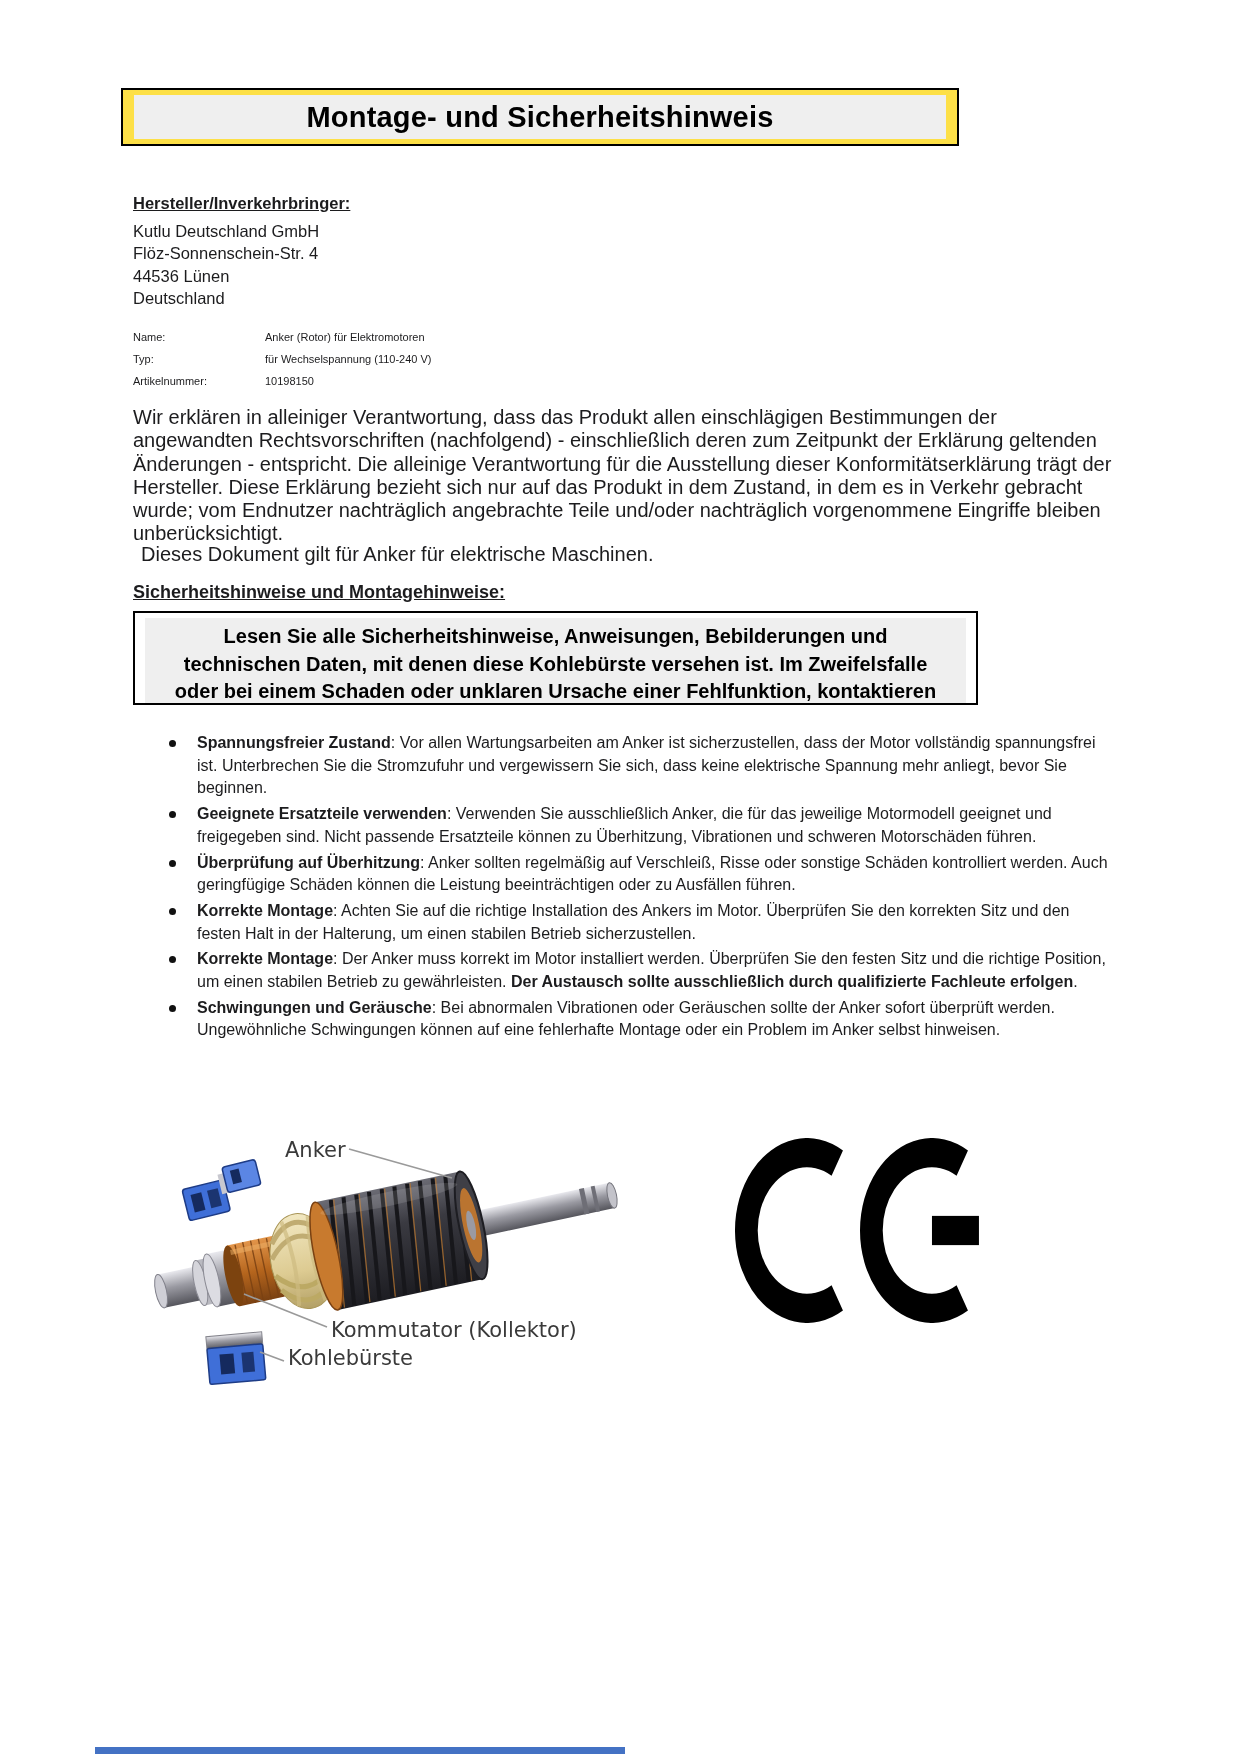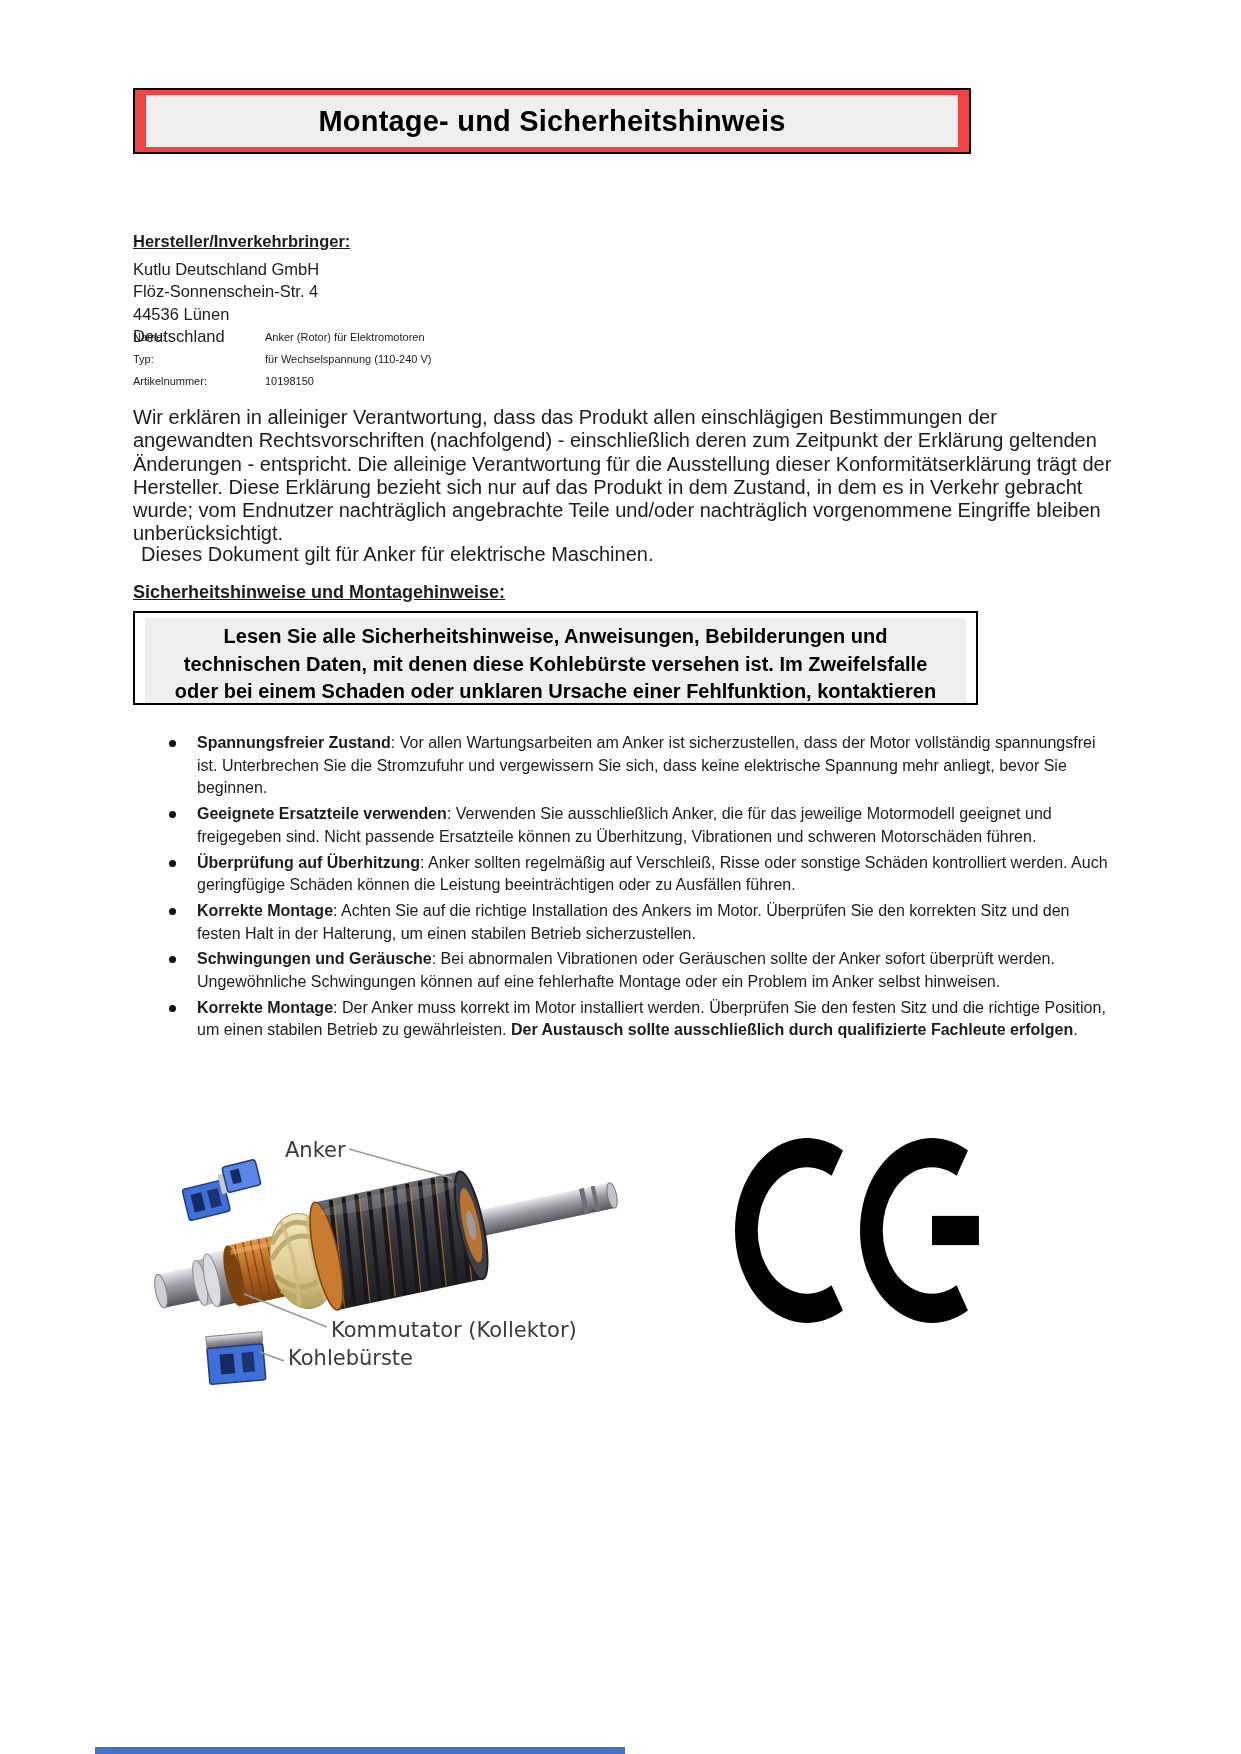--- a/index.html
+++ b/index.html
@@ -1,25 +1,25 @@
 <!DOCTYPE html>
 <html><head>
 <meta charset="utf-8">
 <style>
   * { margin:0; padding:0; box-sizing:border-box; }
   html,body { background:#ffffff; }
   body { font-family:"Liberation Sans","DejaVu Sans",sans-serif; color:#1c1c1e; }
   .page { position:relative; width:1241px; height:1754px; background:#fff; overflow:hidden; }
 
-  .title-box { position:absolute; left:133px; top:88px; width:838px; height:66px;
-               border:2px solid #000; padding:5px 11px; background:#ef4444; }
+  .title-box { position:absolute; left:121px; top:88px; width:838px; height:58px;
+               border:2px solid #000; padding:5px 11px; background:#fde047; }
   .title-inner { background:#efefef; height:100%; display:flex; align-items:center;
                  justify-content:center; font-size:29px; font-weight:700; letter-spacing:.2px; color:#000; }
 
-  .mfr { position:absolute; left:133px; top:192px; font-size:16.5px; line-height:22.5px;margin-top:38px; }
+  .mfr { position:absolute; left:133px; top:192px; font-size:16.5px; line-height:22.5px; }
   .mfr-heading { font-weight:700; text-decoration:underline; margin-bottom:5px; }
 
   .fields { position:absolute; left:133px; top:326px; font-size:11px; line-height:22px; }
   .field-row { display:flex; }
   .field-label { width:132px; }
 
   .para { position:absolute; left:133px; width:980px; font-size:20px; line-height:23.3px; }
   .declaration { top:406px; }
   .scope { top:543px;margin-left:8px; }
 
@@ -86,22 +86,22 @@
 
   <div class="notice-box">
     <div class="notice-inner">Lesen Sie alle Sicherheitshinweise, Anweisungen, Bebilderungen und technischen Daten, mit denen diese Kohlebürste versehen ist. Im Zweifelsfalle oder bei einem Schaden oder unklaren Ursache einer Fehlfunktion, kontaktieren Sie bitte den</div>
   </div>
 
   <ul class="bullets">
     <li><span class="b">Spannungsfreier Zustand</span><span>: Vor allen Wartungsarbeiten am Anker ist sicherzustellen, dass der Motor vollständig spannungsfrei ist. Unterbrechen Sie die Stromzufuhr und vergewissern Sie sich, dass keine elektrische Spannung mehr anliegt, bevor Sie beginnen.</span></li>
     <li><span class="b">Geeignete Ersatzteile verwenden</span><span>: Verwenden Sie ausschließlich Anker, die für das jeweilige Motormodell geeignet und freigegeben sind. Nicht passende Ersatzteile können zu Überhitzung, Vibrationen und schweren Motorschäden führen.</span></li>
     <li><span class="b">Überprüfung auf Überhitzung</span><span>: Anker sollten regelmäßig auf Verschleiß, Risse oder sonstige Schäden kontrolliert werden. Auch geringfügige Schäden können die Leistung beeinträchtigen oder zu Ausfällen führen.</span></li>
     <li><span class="b">Korrekte Montage</span><span>: Achten Sie auf die richtige Installation des Ankers im Motor. Überprüfen Sie den korrekten Sitz und den festen Halt in der Halterung, um einen stabilen Betrieb sicherzustellen.</span></li>
+    <li><span class="b">Korrekte Montage</span><span>: Der Anker muss korrekt im Motor installiert werden. Überprüfen Sie den festen Sitz und die richtige Position, um einen stabilen Betrieb zu gewährleisten. </span><span class="b">Der Austausch sollte ausschließlich durch qualifizierte Fachleute erfolgen</span><span>.</span></li>
     <li><span class="b">Schwingungen und Geräusche</span><span>: Bei abnormalen Vibrationen oder Geräuschen sollte der Anker sofort überprüft werden. Ungewöhnliche Schwingungen können auf eine fehlerhafte Montage oder ein Problem im Anker selbst hinweisen.</span></li>
-    <li><span class="b">Korrekte Montage</span><span>: Der Anker muss korrekt im Motor installiert werden. Überprüfen Sie den festen Sitz und die richtige Position, um einen stabilen Betrieb zu gewährleisten. </span><span class="b">Der Austausch sollte ausschließlich durch qualifizierte Fachleute erfolgen</span><span>.</span></li>
   </ul>
 
   <div class="figure">
     <svg viewBox="0 0 510 280" width="510" height="280">
       <defs>
         <linearGradient id="steel" x1="0" y1="0" x2="0" y2="1">
           <stop offset="0" stop-color="#e9e9ee"></stop>
             <stop offset="0.45" stop-color="#9a9aa2"></stop>
             <stop offset="1" stop-color="#55555c"></stop>
         </linearGradient>

